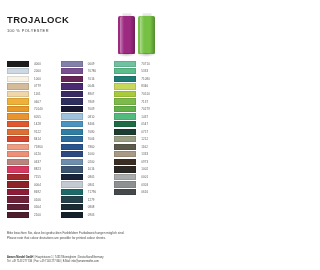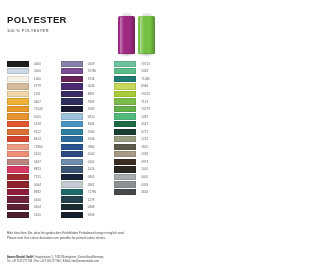--- a/index.html
+++ b/index.html
@@ -87,21 +87,21 @@
   .contact .strong { font-weight: bold; color: #1f1f21; }
   .sep { color: #8a8a8c; }
 </style>
 </head>
 <body>
 
 <div class="page">
 
   <div class="header">
     <div class="brand-block">
-      <div class="brand-title">POLYESTER</div>
+      <div class="brand-title">TROJALOCK</div>
       <div class="brand-sub">100 % POLYESTER</div>
     </div>
 
     <div class="cones">
       <div class="cone" id="cone-left">
         <div class="cap"></div>
         <div class="body" id="cone-left-body" style="background: rgb(156, 42, 128);">
           <div class="gloss"></div>
           <div class="shade"></div>
         </div>

